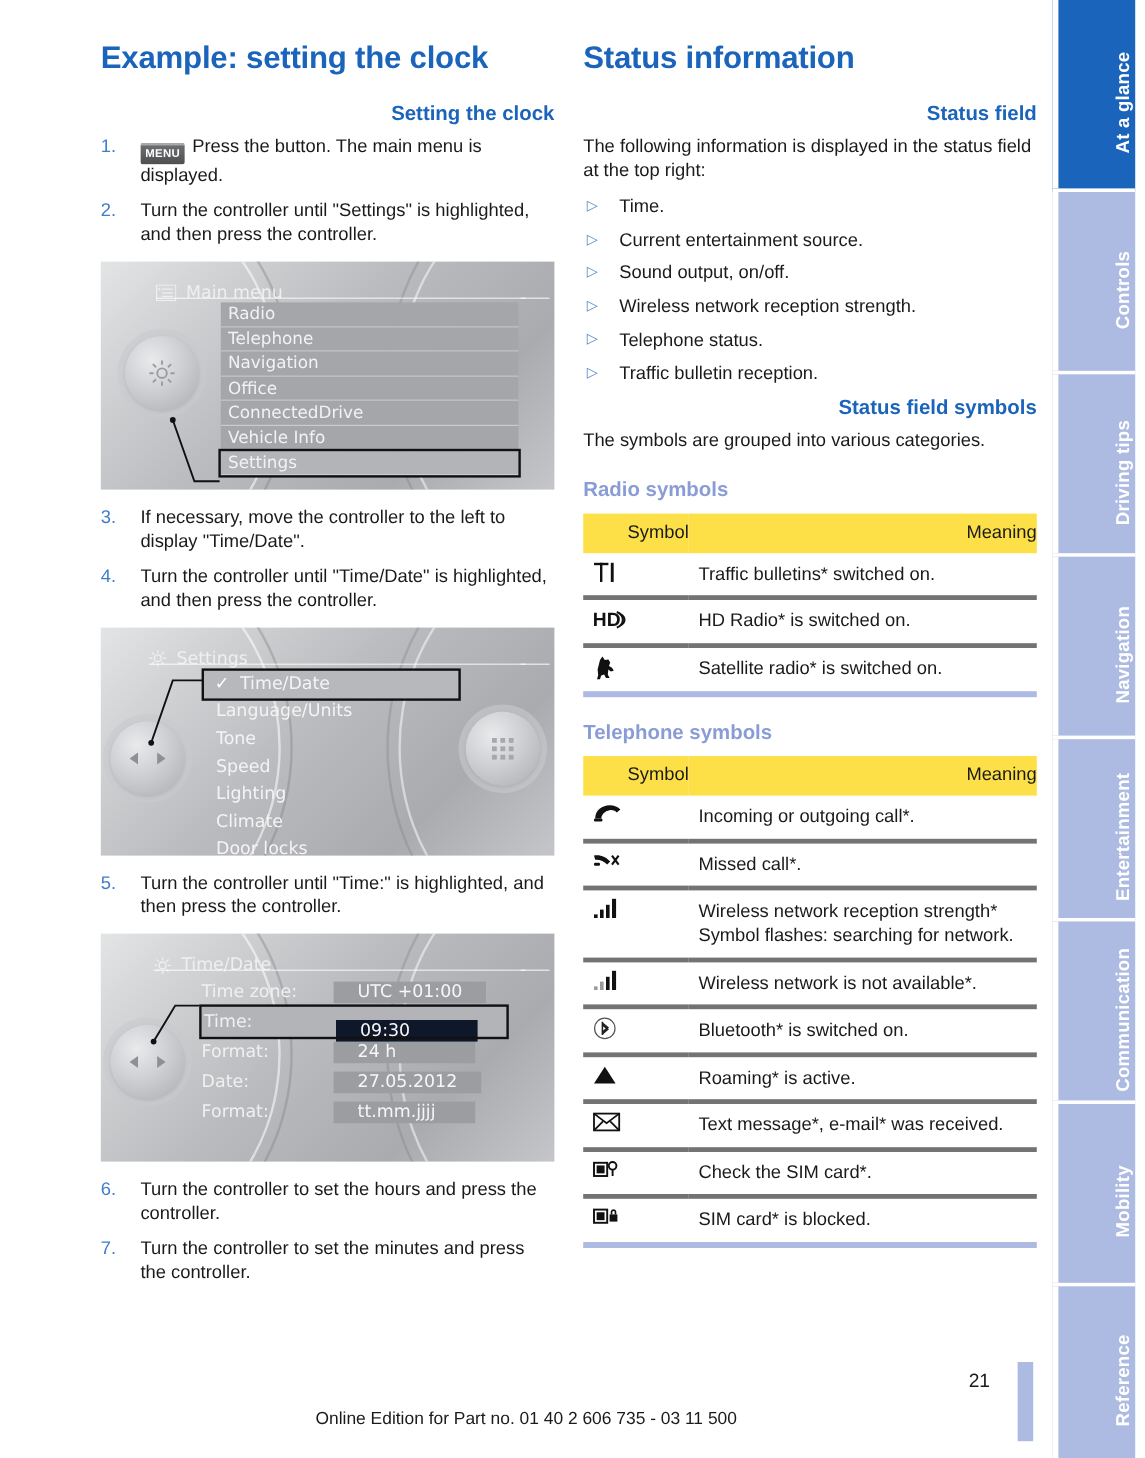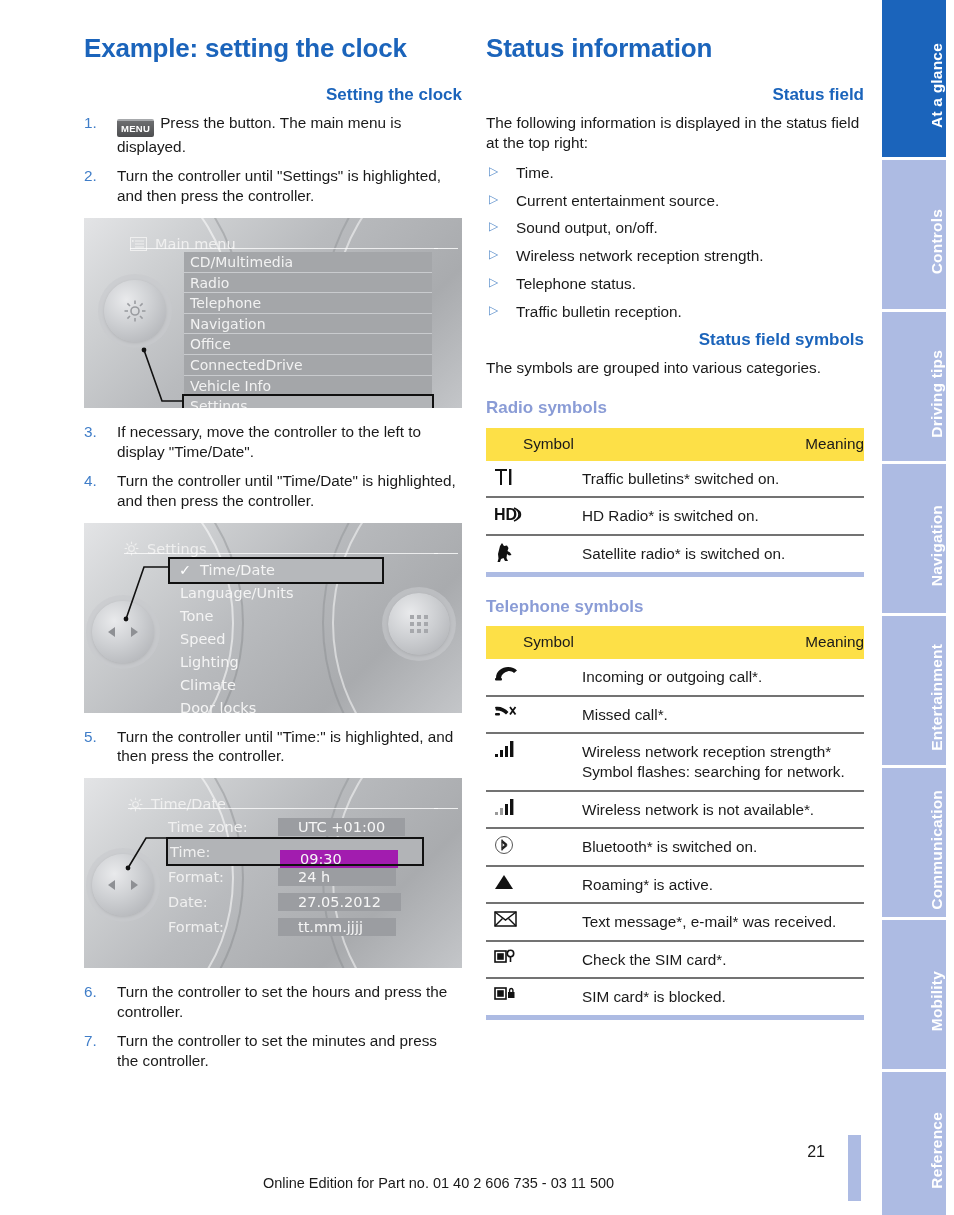--- a/index.html
+++ b/index.html
@@ -183,21 +183,21 @@
   .idrive .trow { display: flex; align-items: center; height: 25px; }
   .idrive .trow .lbl { width: 110px; color: #f0f0f0; font-size: 14.5px; }
   .idrive .trow .val {
     background: #9b9da1; color: #f6f6f6; font-size: 14.5px;
     padding: 1px 20px; min-width: 118px; display: inline-block;
   }
   .idrive .trow.sel {
     outline: 2px solid #111; background: #b2b4b7; position: relative; z-index: 3;
     padding-left: 2px;
   }
-  .idrive .trow.sel .val { background: #a21caf; margin-top: 15px; }
+  .idrive .trow.sel .val { background: #0f172a; margin-top: 15px; }
 
   
   ul.arrow { list-style: none; margin-bottom: 4px; }
   ul.arrow li {
     position: relative;
     padding-left: 30px;
     font-size: 15.3px;
     line-height: 1.30;
     margin-bottom: 8px;
   }
@@ -215,21 +215,21 @@
   table.symtab thead th {
     background: #fde047;
     text-align: right;
     font-weight: normal;
     font-size: 15.3px;
     padding: 7px 0 8px 8px;
     color: #1a1a1a;
   }
   table.symtab thead th.h-sym { width: 88px; }
   table.symtab tbody td {
-    border-bottom: 2px solid #737373;
+    border-bottom: 4px solid #737373;
     padding: 8px 0 8px 8px;
     font-size: 15.3px;
     line-height: 1.28;
     vertical-align: top;
   }
   table.symtab tbody td.symcell {
     width: 88px;
     font-family: "DejaVu Sans", sans-serif;
     font-size: 17px;
     padding-top: 6px;
@@ -314,21 +314,20 @@
           </g>
         </svg>
       </div>
 
       <svg width="378" height="190" style="position:absolute;left:0;top:0;pointer-events:none">
         <polyline points="99,183 78,183 60,132" fill="none" stroke="#111" stroke-width="1.6"></polyline>
         <circle cx="60" cy="132" r="2.4" fill="#111"></circle>
       </svg>
 
       <ul class="mlist">
-        <li><span>CD/Multimedia</span></li>
         <li><span>Radio</span></li>
         <li><span>Telephone</span></li>
         <li><span>Navigation</span></li>
         <li><span>Office</span></li>
         <li><span>ConnectedDrive</span></li>
         <li><span>Vehicle Info</span></li>
         <li class="sel"><span>Settings</span></li>
       </ul>
     </div>
 

